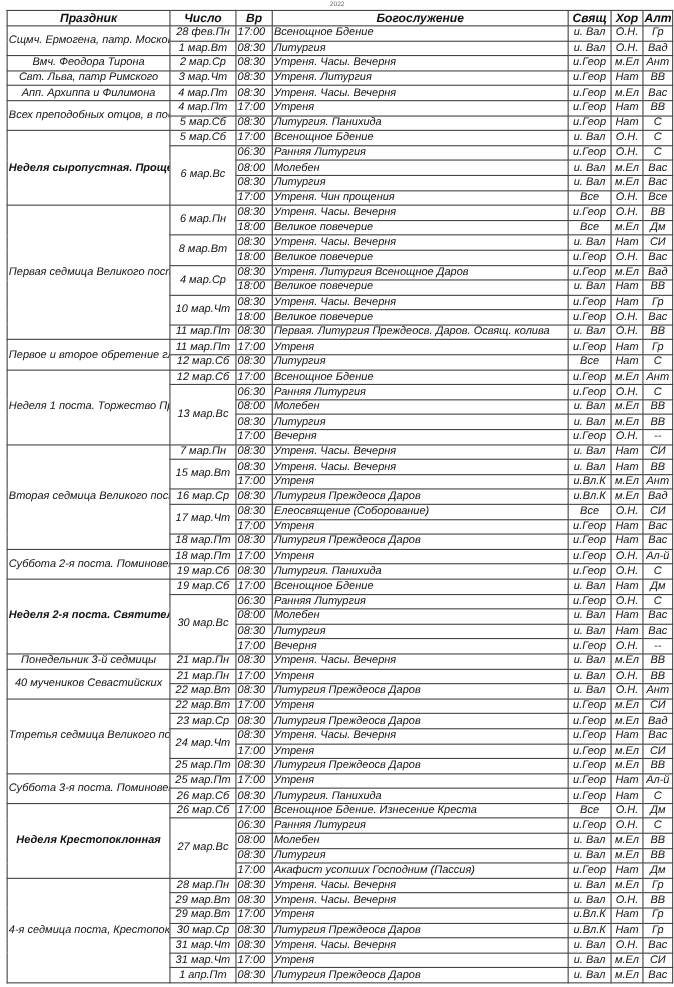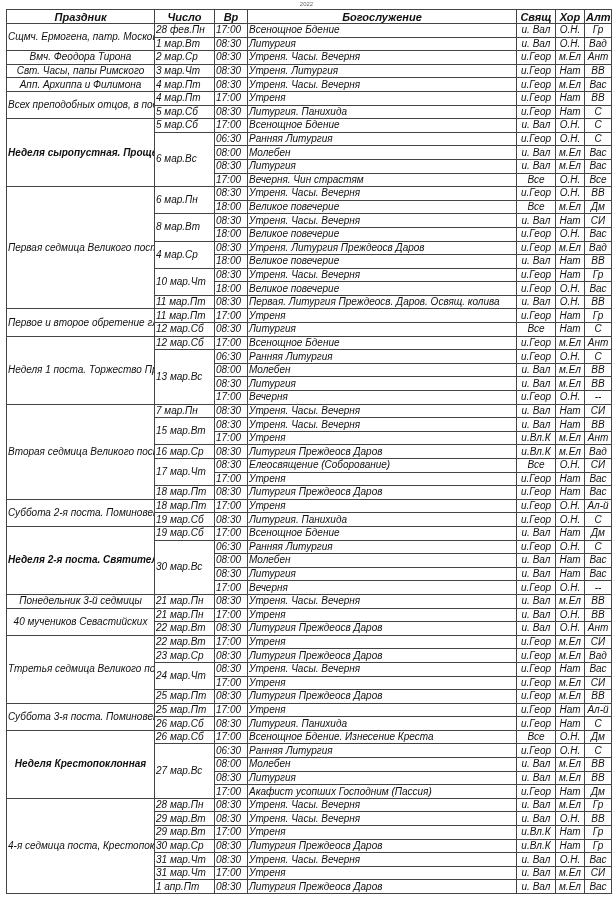--- a/index.html
+++ b/index.html
@@ -11,21 +11,21 @@
     width: 605px;
     font-size: 10px; color: #111;
   }
   table.sched td, table.sched th {
     border: 1px solid #444; padding: 0 1px; height: 12.6px; line-height: 12px;
     overflow: hidden; white-space: nowrap; font-style: italic; font-weight: normal;
   }
   table.sched th { font-weight: bold; font-size: 11px; text-align: center; height: 13px; }
   td.feast { text-align: center; white-space: normal; line-height: 12px; font-size: 10px; }
   td.feast.bold { font-weight: bold; }
-  td.date { }
+  td.date { text-align: center; }
   td.time { text-align: left; }
   td.svc { text-align: left; }
   td.c { text-align: center; }
   tr.grp > td { border-top: 1.6px solid #111; }
   col.c1 { width: 148px; } col.c2 { width: 60px; } col.c3 { width: 33px; }
   col.c4 { width: 269px; } col.c5 { width: 39px; } col.c6 { width: 29px; } col.c7 { width: 27px; }
 </style>
 </head>
 <body>
 
@@ -73,21 +73,21 @@
       <tr class="grp">
         <td class="feast" rowspan="1">Вмч. Феодора Тирона</td>
         <td class="date" rowspan="1">2 мар.Ср</td>
         <td class="time">08:30</td>
         <td class="svc">Утреня. Часы. Вечерня</td>
         <td class="c">и.Геор</td>
         <td class="c">м.Ел</td>
         <td class="c">Ант</td>
       </tr>
       <tr class="grp">
-        <td class="feast" rowspan="1">Свт. Часы, папы Римского</td>
+        <td class="feast" rowspan="1">Свт. Льва, патр Римского</td>
         <td class="date" rowspan="1">3 мар.Чт</td>
         <td class="time">08:30</td>
         <td class="svc">Утреня. Литургия</td>
         <td class="c">и.Геор</td>
         <td class="c">Нат</td>
         <td class="c">ВВ</td>
       </tr>
       <tr class="grp">
         <td class="feast" rowspan="1">Апп. Архиппа и Филимона</td>
         <td class="date" rowspan="1">4 мар.Пт</td>
@@ -140,21 +140,21 @@
       </tr>
       <tr>
         <td class="time">08:30</td>
         <td class="svc">Литургия</td>
         <td class="c">и. Вал</td>
         <td class="c">м.Ел</td>
         <td class="c">Вас</td>
       </tr>
       <tr>
         <td class="time">17:00</td>
-        <td class="svc">Вечерня. Чин страстям</td>
+        <td class="svc">Утреня. Чин прощения</td>
         <td class="c">Все</td>
         <td class="c">О.Н.</td>
         <td class="c">Все</td>
       </tr>
       <tr class="grp">
         <td class="feast" rowspan="9">Первая седмица Великого поста</td>
         <td class="date" rowspan="2">6 мар.Пн</td>
         <td class="time">08:30</td>
         <td class="svc">Утреня. Часы. Вечерня</td>
         <td class="c">и.Геор</td>
@@ -179,21 +179,21 @@
       <tr>
         <td class="time">18:00</td>
         <td class="svc">Великое повечерие</td>
         <td class="c">и.Геор</td>
         <td class="c">О.Н.</td>
         <td class="c">Вас</td>
       </tr>
       <tr>
         <td class="date" rowspan="2">4 мар.Ср</td>
         <td class="time">08:30</td>
-        <td class="svc">Утреня.  Литургия Преждеосв Даров</td>
+        <td class="svc">Утреня.  Литургия Всенощное Даров</td>
         <td class="c">и.Геор</td>
         <td class="c">м.Ел</td>
         <td class="c">Вад</td>
       </tr>
       <tr>
         <td class="time">18:00</td>
         <td class="svc">Великое повечерие</td>
         <td class="c">и. Вал</td>
         <td class="c">Нат</td>
         <td class="c">ВВ</td>

